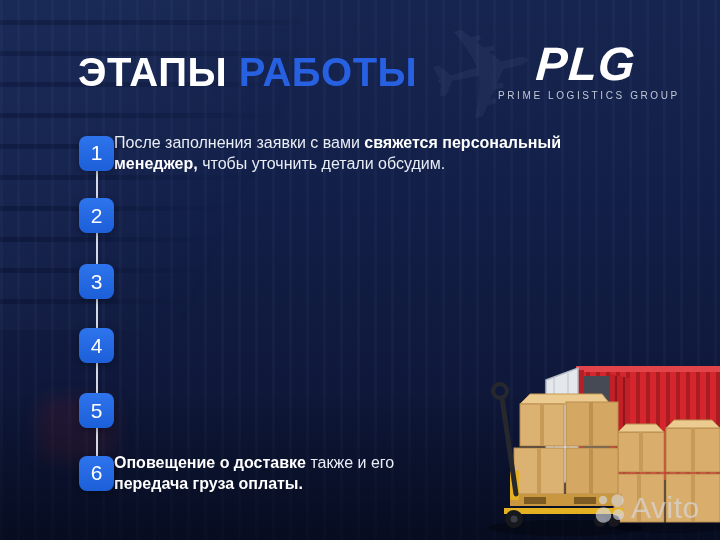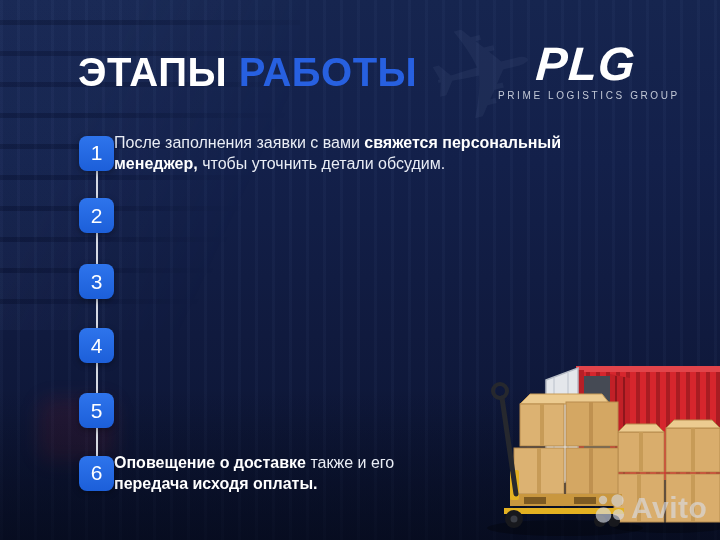--- a/index.html
+++ b/index.html
@@ -46,21 +46,21 @@
   .badge{width:35px;height:35px;flex:0 0 35px;border-radius:8px;position:relative;z-index:2;
     background:linear-gradient(180deg,#2e74ec,#1c5fd9);
     display:flex;align-items:center;justify-content:center;
     color:#fff;font-size:21px;box-shadow:0 2px 6px rgba(0,0,0,.35);}
   .step-text{width:556px;font-size:16px;line-height:21px;
     color:#e9edf5;white-space:pre-line;}
   .step-text .b{font-weight:700;color:#ffffff;}
 
   
   .watermark{position:absolute;left:594px;top:491px;display:flex;align-items:center;gap:3px;}
-  .watermark-text{font-size:30px;font-weight:700;color:rgba(216,221,232,.62);letter-spacing:.5px;}
+  .watermark-text{font-size:30px;font-weight:400;color:rgba(216,221,232,.62);letter-spacing:.5px;}
 
   .illustration{position:absolute;left:480px;top:362px;width:240px;height:178px;}
 </style>
 </head>
 <body>
 
 <div class="canvas">
 
   <div class="bg-stripes"></div>
   <div class="bg-blocks"></div>
@@ -99,21 +99,21 @@
       <div class="badge">4</div>
     </div>
 
     <div class="step">
       <div class="badge">5</div>
     </div>
 
     <div class="step">
       <div class="badge">6</div>
       <div class="step-text"><span class="b">Оповещение о доставке</span><span> также и его
-</span><span class="b">передача исходя оплаты.</span></div>
+</span><span class="b">передача груза оплаты.</span></div>
     </div>
   </div>
 
   <svg class="illustration" viewBox="0 0 240 178">
     <defs>
       <pattern id="ribs" width="10" height="10" patternUnits="userSpaceOnUse">
         <rect width="10" height="10" fill="#d6262d"></rect>
         <rect x="6" width="4" height="10" fill="#a91c22"></rect>
       </pattern>
     </defs>

